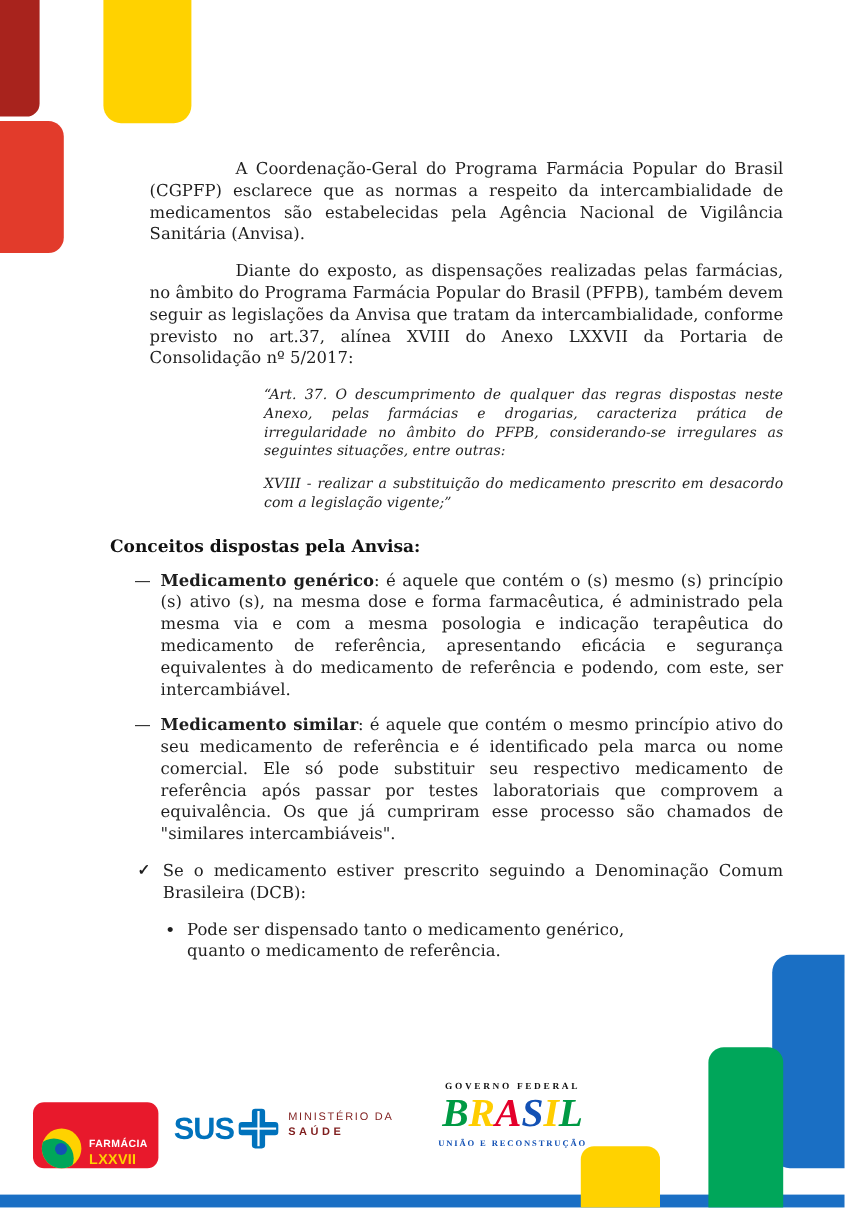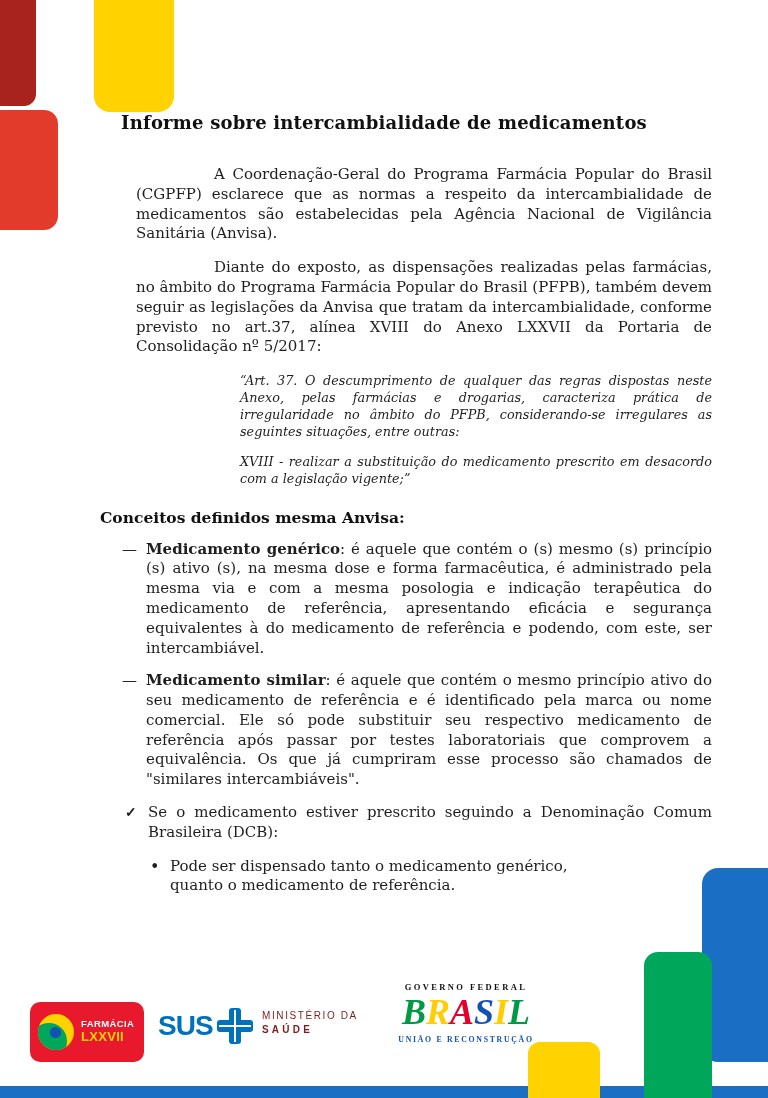--- a/index.html
+++ b/index.html
@@ -30,21 +30,21 @@
   .concept .dash { position:absolute; left:0; top:0; }
   .concept .term { font-weight:700; }
   .closing { margin-top:36px; font-size:15px; line-height:1.32; text-align:justify; text-indent:48px; }
   .check-item { position:relative; margin-left:25px; padding-left:23px; margin-top:13px; font-size:15px; line-height:1.32; text-align:justify; }
   .check-item .check { position:absolute; left:0; top:0; font-weight:700; font-size:14px; }
   .dot-item { position:relative; margin-left:48px; padding-left:22px; margin-top:14px; font-size:15px; line-height:1.32; max-width:430px; text-align:left; }
   .dot-item .dot { position:absolute; left:2px; top:-1px; font-size:16px; }
 
   
   .footer { position:absolute; left:0; top:980px; width:768px; height:106px; z-index:4; font-family:"Liberation Sans", sans-serif; }
-  .fp-badge { position:absolute; left:30px; top:22px; width:114px; height:60px; background:#e8192c; border-radius:10px; display:flex; align-items:center; padding:0 8px; gap:7px; }
+  .fp-badge { position:absolute; left:30px; top:22px; width:114px; height:60px; background:#e8192c; border-radius:10px; display:flex; align-items:flex-end; padding:0 8px; gap:7px; }
   .fp-circle { position:relative; width:36px; height:36px; border-radius:50%; background:#ffd200; overflow:hidden; flex:0 0 auto; }
   .fp-half-green { position:absolute; left:-7px; bottom:-9px; width:36px; height:36px; border-radius:50%; background:#00a65a; }
   .fp-dot-blue { position:absolute; left:12px; top:13px; width:11px; height:11px; border-radius:50%; background:#1351b4; }
   .fp-text { color:#fff; line-height:1.15; }
   .fp-line1 { font-size:9.5px; font-weight:700; letter-spacing:.4px; }
   .fp-line2 { font-size:13px; font-weight:800; color:#ffd200; letter-spacing:.3px; }
   .sus-logo { position:absolute; left:158px; top:28px; display:flex; align-items:center; gap:4px; }
   .sus-text { font-size:28px; font-weight:800; color:#0072bc; letter-spacing:-1px; }
   .sus-cross { position:relative; width:36px; height:36px; }
   .sus-cross .bar-v { position:absolute; left:12px; top:0; width:12px; height:36px; background:#0072bc; border-radius:3px; }
@@ -68,31 +68,30 @@
 
   <div class="shape shape-dark-red"></div>
   <div class="shape shape-red"></div>
   <div class="shape shape-yellow-top"></div>
   <div class="shape shape-blue-right"></div>
   <div class="shape shape-green"></div>
   <div class="shape shape-yellow-bottom"></div>
   <div class="bottom-bar"></div>
 
   <div class="content">
-    <h1 class="title">Informe sobre intercambialidade de medicamentos</h1>
 
     <p class="para para-1">A Coordenação-Geral do Programa Farmácia Popular do Brasil (CGPFP) esclarece que as normas a respeito da intercambialidade de medicamentos são estabelecidas pela Agência Nacional de Vigilância Sanitária (Anvisa).</p>
     <p class="para para-2">Diante do exposto, as dispensações realizadas pelas farmácias, no âmbito do Programa Farmácia Popular do Brasil (PFPB), também devem seguir as legislações da Anvisa que tratam da intercambialidade, conforme previsto no art.37, alínea XVIII do Anexo LXXVII da Portaria de Consolidação nº 5/2017:</p>
 
     <div class="quote">
       <p>“Art. 37. O descumprimento de qualquer das regras dispostas neste Anexo, pelas farmácias e drogarias, caracteriza prática de irregularidade no âmbito do PFPB, considerando-se irregulares as seguintes situações, entre outras:</p>
       <p>XVIII - realizar a substituição do medicamento prescrito em desacordo com a legislação vigente;”</p>
     </div>
 
-    <h2 class="section-heading">Conceitos definidos mesma Anvisa:</h2>
+    <h2 class="section-heading">Conceitos dispostas pela Anvisa:</h2>
 
     <div class="concept">
       <span class="dash">—</span><span class="term">Medicamento genérico</span><span>: é aquele que contém o (s) mesmo (s) princípio (s) ativo (s), na mesma dose e forma farmacêutica, é administrado pela mesma via e com a mesma posologia e indicação terapêutica do medicamento de referência, apresentando eficácia e segurança equivalentes à do medicamento de referência e podendo, com este, ser intercambiável.</span>
     </div>
 
     <div class="concept">
       <span class="dash">—</span><span class="term">Medicamento similar</span><span>: é aquele que contém o mesmo princípio ativo do seu medicamento de referência e é identificado pela marca ou nome comercial.  Ele só pode substituir seu respectivo medicamento de referência após passar por testes laboratoriais que comprovem a equivalência. Os que já cumpriram esse processo são chamados de "similares intercambiáveis".</span>
     </div>
 
 

